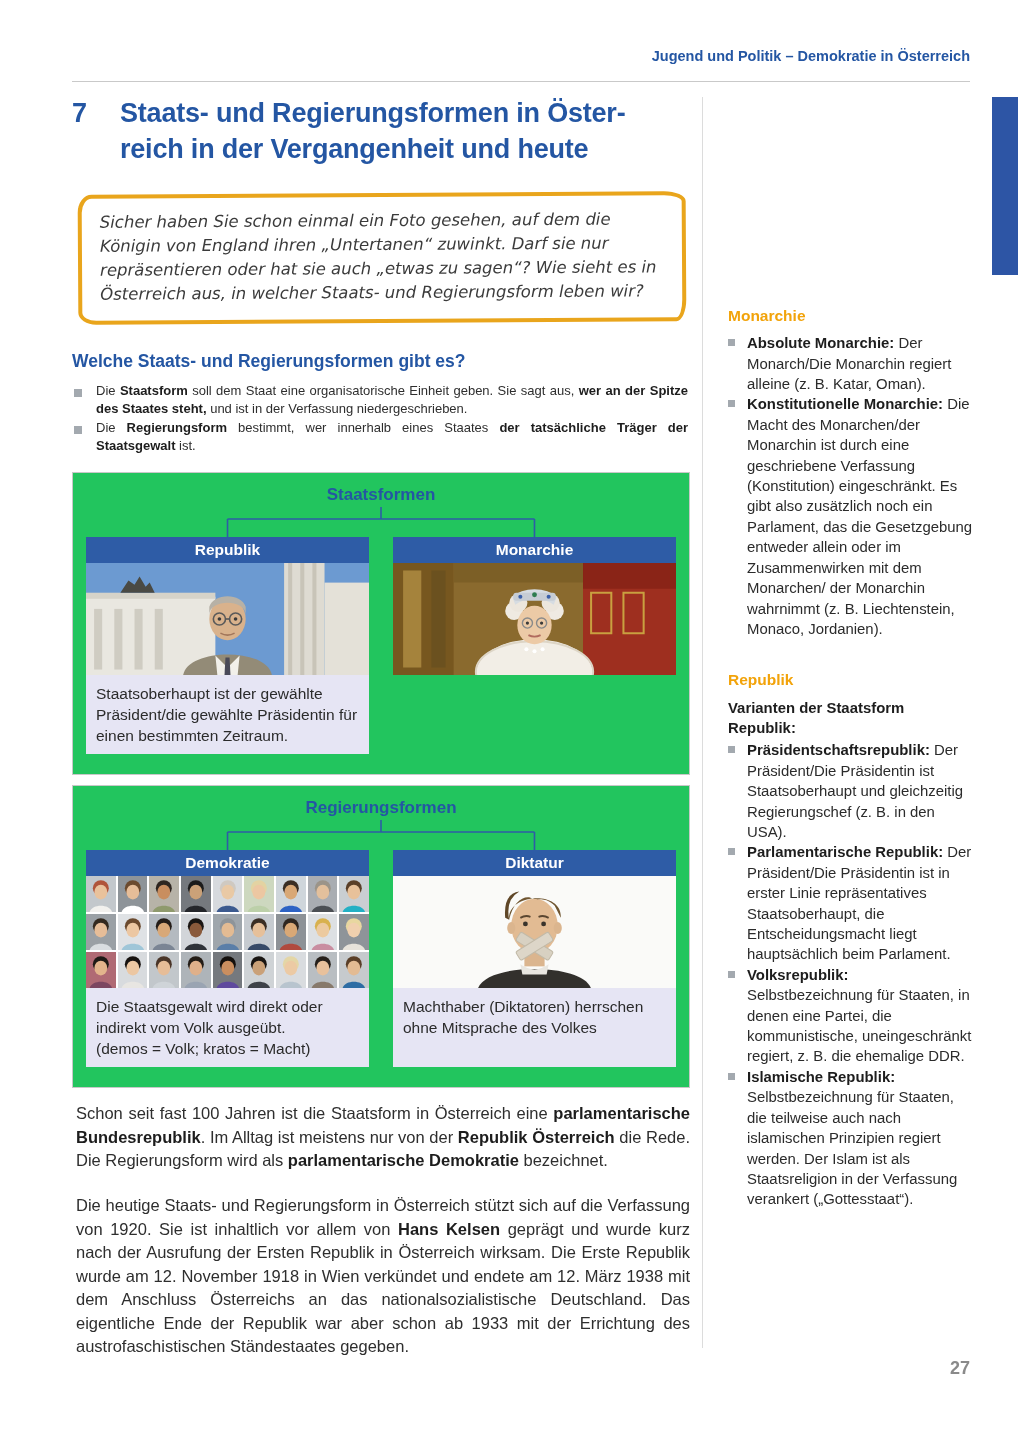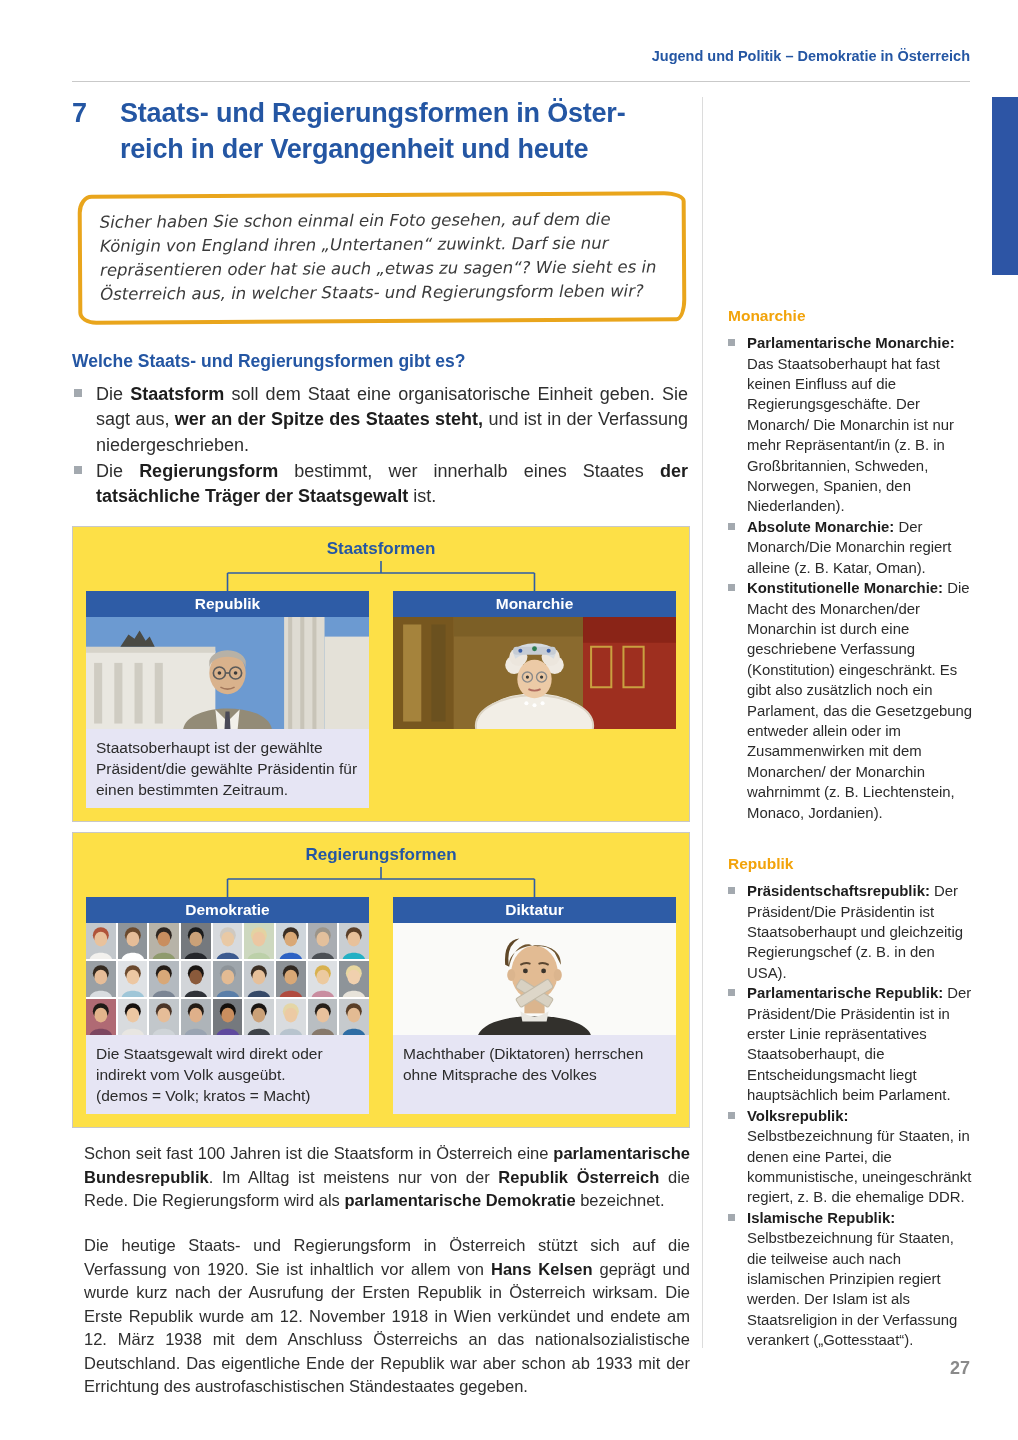--- a/index.html
+++ b/index.html
@@ -11,40 +11,40 @@
   .edge-tab{position:absolute;top:97px;right:0;width:26px;height:178px;background:#2D55A5;}
   .col-divider{position:absolute;top:97px;left:702px;width:1px;height:1251px;background:#dcdcdc;}
   
   .main{position:absolute;top:96px;left:72px;width:618px;}
   .chapter-title{display:flex;color:#2456A3;font-weight:bold;font-size:27px;line-height:1.32;letter-spacing:-0.2px;}
   .chapter-title .num{width:48px;flex:0 0 48px;}
   .intro-box{margin:26px 4px 0 6px;padding:12px 20px 14px 18px;border:4px solid #E9A51C;
              border-radius:14px 22px 10px 18px / 18px 10px 22px 12px;transform:rotate(-0.35deg);
              font-family:"DejaVu Sans",sans-serif;font-style:italic;font-size:16.5px;line-height:1.45;color:#3b3b3b;}
   .section-heading{margin-top:28px;font-size:17.5px;font-weight:bold;color:#2456A3;}
-  ul.main-bullets{margin:10px 2px 0 0;padding:0;list-style:none;font-size:18px;line-height:1.42;text-align:justify;}
+  ul.main-bullets{margin:10px 2px 0 0;padding:0;list-style:none;font-size:13px;line-height:1.42;text-align:justify;}
   ul.main-bullets li{position:relative;padding-left:24px;}
   ul.main-bullets li::before{content:"";position:absolute;left:2px;top:7px;width:8px;height:8px;background:#A3A9AF;}
   b{color:#1d1d1d;}
   
-  .diagram{margin-top:16px;border:1px solid #c8c8c8;background:#fde047;padding:12px 13px 13px;}
+  .diagram{margin-top:16px;border:1px solid #c8c8c8;background:#22c55e;padding:12px 13px 20px;}
   .diagram + .diagram{margin-top:10px;}
   .d-title{text-align:center;font-size:17px;font-weight:bold;color:#2456A3;height:22px;}
   .bracket{display:block;width:100%;height:30px;}
   .d-cols{display:flex;gap:24px;align-items:stretch;}
   .d-col{flex:1;display:flex;flex-direction:column;min-width:0;}
   .d-bar{background:#2E5CA6;color:#fff;font-weight:bold;font-size:15.5px;text-align:center;
          height:26px;line-height:26px;}
   .d-photo{height:112px;position:relative;overflow:hidden;background:#eee;}
   .d-photo svg{display:block;width:100%;height:100%;}
   .d-cap{background:#E6E5F4;padding:8px 10px;font-size:15.5px;line-height:1.36;flex:1;color:#2b2b2b;}
   .crowd{display:grid;grid-template-columns:repeat(9,1fr);grid-auto-rows:1fr;gap:2px;background:#fff;height:112px;}
   .crowd .tile{overflow:hidden;}
   .crowd .tile svg{display:block;width:100%;height:100%;}
-  .body-par{margin:14px 0 0 12px;font-size:16.5px;line-height:1.42;text-align:justify;}
+  .body-par{margin:14px 0 0 4px;font-size:16.5px;line-height:1.42;text-align:justify;}
   .body-par + .body-par{margin-top:22px;}
   
   .sidebar{position:absolute;top:305px;left:728px;width:248px;font-size:14.9px;line-height:1.37;color:#2b2b2b;}
   .sb-heading{color:#F2A30A;font-weight:bold;font-size:15.5px;margin:0 0 7px 0;}
   .sb-heading.rep{margin-top:30px;}
   .sb-intro{font-weight:bold;color:#1d1d1d;margin:0 0 2px 0;}
   ul.sb-list{margin:0;padding:0;list-style:none;}
   ul.sb-list li{position:relative;padding-left:19px;margin:0;}
   ul.sb-list li::before{content:"";position:absolute;left:0;top:6px;width:7px;height:7px;background:#A3A9AF;}
   .page-num{position:absolute;top:1358px;right:48px;font-size:18px;font-weight:bold;color:#8a8a8a;}
@@ -381,25 +381,25 @@
       </div>
     </div>
 
     <p class="body-par">Schon seit fast 100 Jahren ist die Staatsform in Österreich eine <b>parlamentarische Bundesrepublik</b>. Im Alltag ist meistens nur von der <b>Republik Österreich</b> die Rede. Die Regierungsform wird als <b>parlamentarische Demokratie</b> bezeichnet.</p>
     <p class="body-par">Die heutige Staats- und Regierungsform in Österreich stützt sich auf die Verfassung von 1920. Sie ist inhaltlich vor allem von <b>Hans Kelsen</b> geprägt und wurde kurz nach der Ausrufung der Ersten Republik in Österreich wirksam. Die Erste Republik wurde am 12. November 1918 in Wien verkündet und endete am 12. März 1938 mit dem Anschluss Österreichs an das nationalsozialistische Deutschland. Das eigentliche Ende der Republik war aber schon ab 1933 mit der Errichtung des austrofaschistischen Ständestaates gegeben.</p>
   </div>
 
   <div class="sidebar">
     <div class="sb-heading">Monarchie</div>
     <ul class="sb-list">
-      <li><b>Parlamentarische Monarchie:</b> Das Staatsoberhaupt hat fast keinen Einfluss auf die Regierungsgeschäfte. Der Monarch/ Die Monarchin ist nur mehr Repräsentant/in (z. B. in Großbritannien, Schweden, Norwegen, Spanien, den Niederlanden).</li>
       <li><b>Absolute Monarchie:</b> Der Monarch/Die Monarchin regiert alleine (z. B. Katar, Oman).</li>
       <li><b>Konstitutionelle Monarchie:</b> Die Macht des Monarchen/der Monarchin ist durch eine geschriebene Verfassung (Konstitution) eingeschränkt. Es gibt also zusätzlich noch ein Parlament, das die Gesetzgebung entweder allein oder im Zusammenwirken mit dem Monarchen/ der Monarchin wahrnimmt (z. B. Liechtenstein, Monaco, Jordanien).</li>
     </ul>
     <div class="sb-heading rep">Republik</div>
+    <div class="sb-intro">Varianten der Staatsform Republik:</div>
     <ul class="sb-list">
       <li><b>Präsidentschaftsrepublik:</b> Der Präsident/Die Präsidentin ist Staatsoberhaupt und gleichzeitig Regierungschef (z. B. in den USA).</li>
       <li><b>Parlamentarische Republik:</b> Der Präsident/Die Präsidentin ist in erster Linie repräsentatives Staatsoberhaupt, die Entscheidungsmacht liegt hauptsächlich beim Parlament.</li>
       <li><b>Volksrepublik:</b> Selbstbezeichnung für Staaten, in denen eine Partei, die kommunistische, uneingeschränkt regiert, z. B. die ehemalige DDR.</li>
       <li><b>Islamische Republik:</b> Selbstbezeichnung für Staaten, die teilweise auch nach islamischen Prinzipien regiert werden. Der Islam ist als Staatsreligion in der Verfassung verankert („Gottesstaat“).</li>
     </ul>
   </div>
 
   <div class="page-num">27</div>
 </div>

